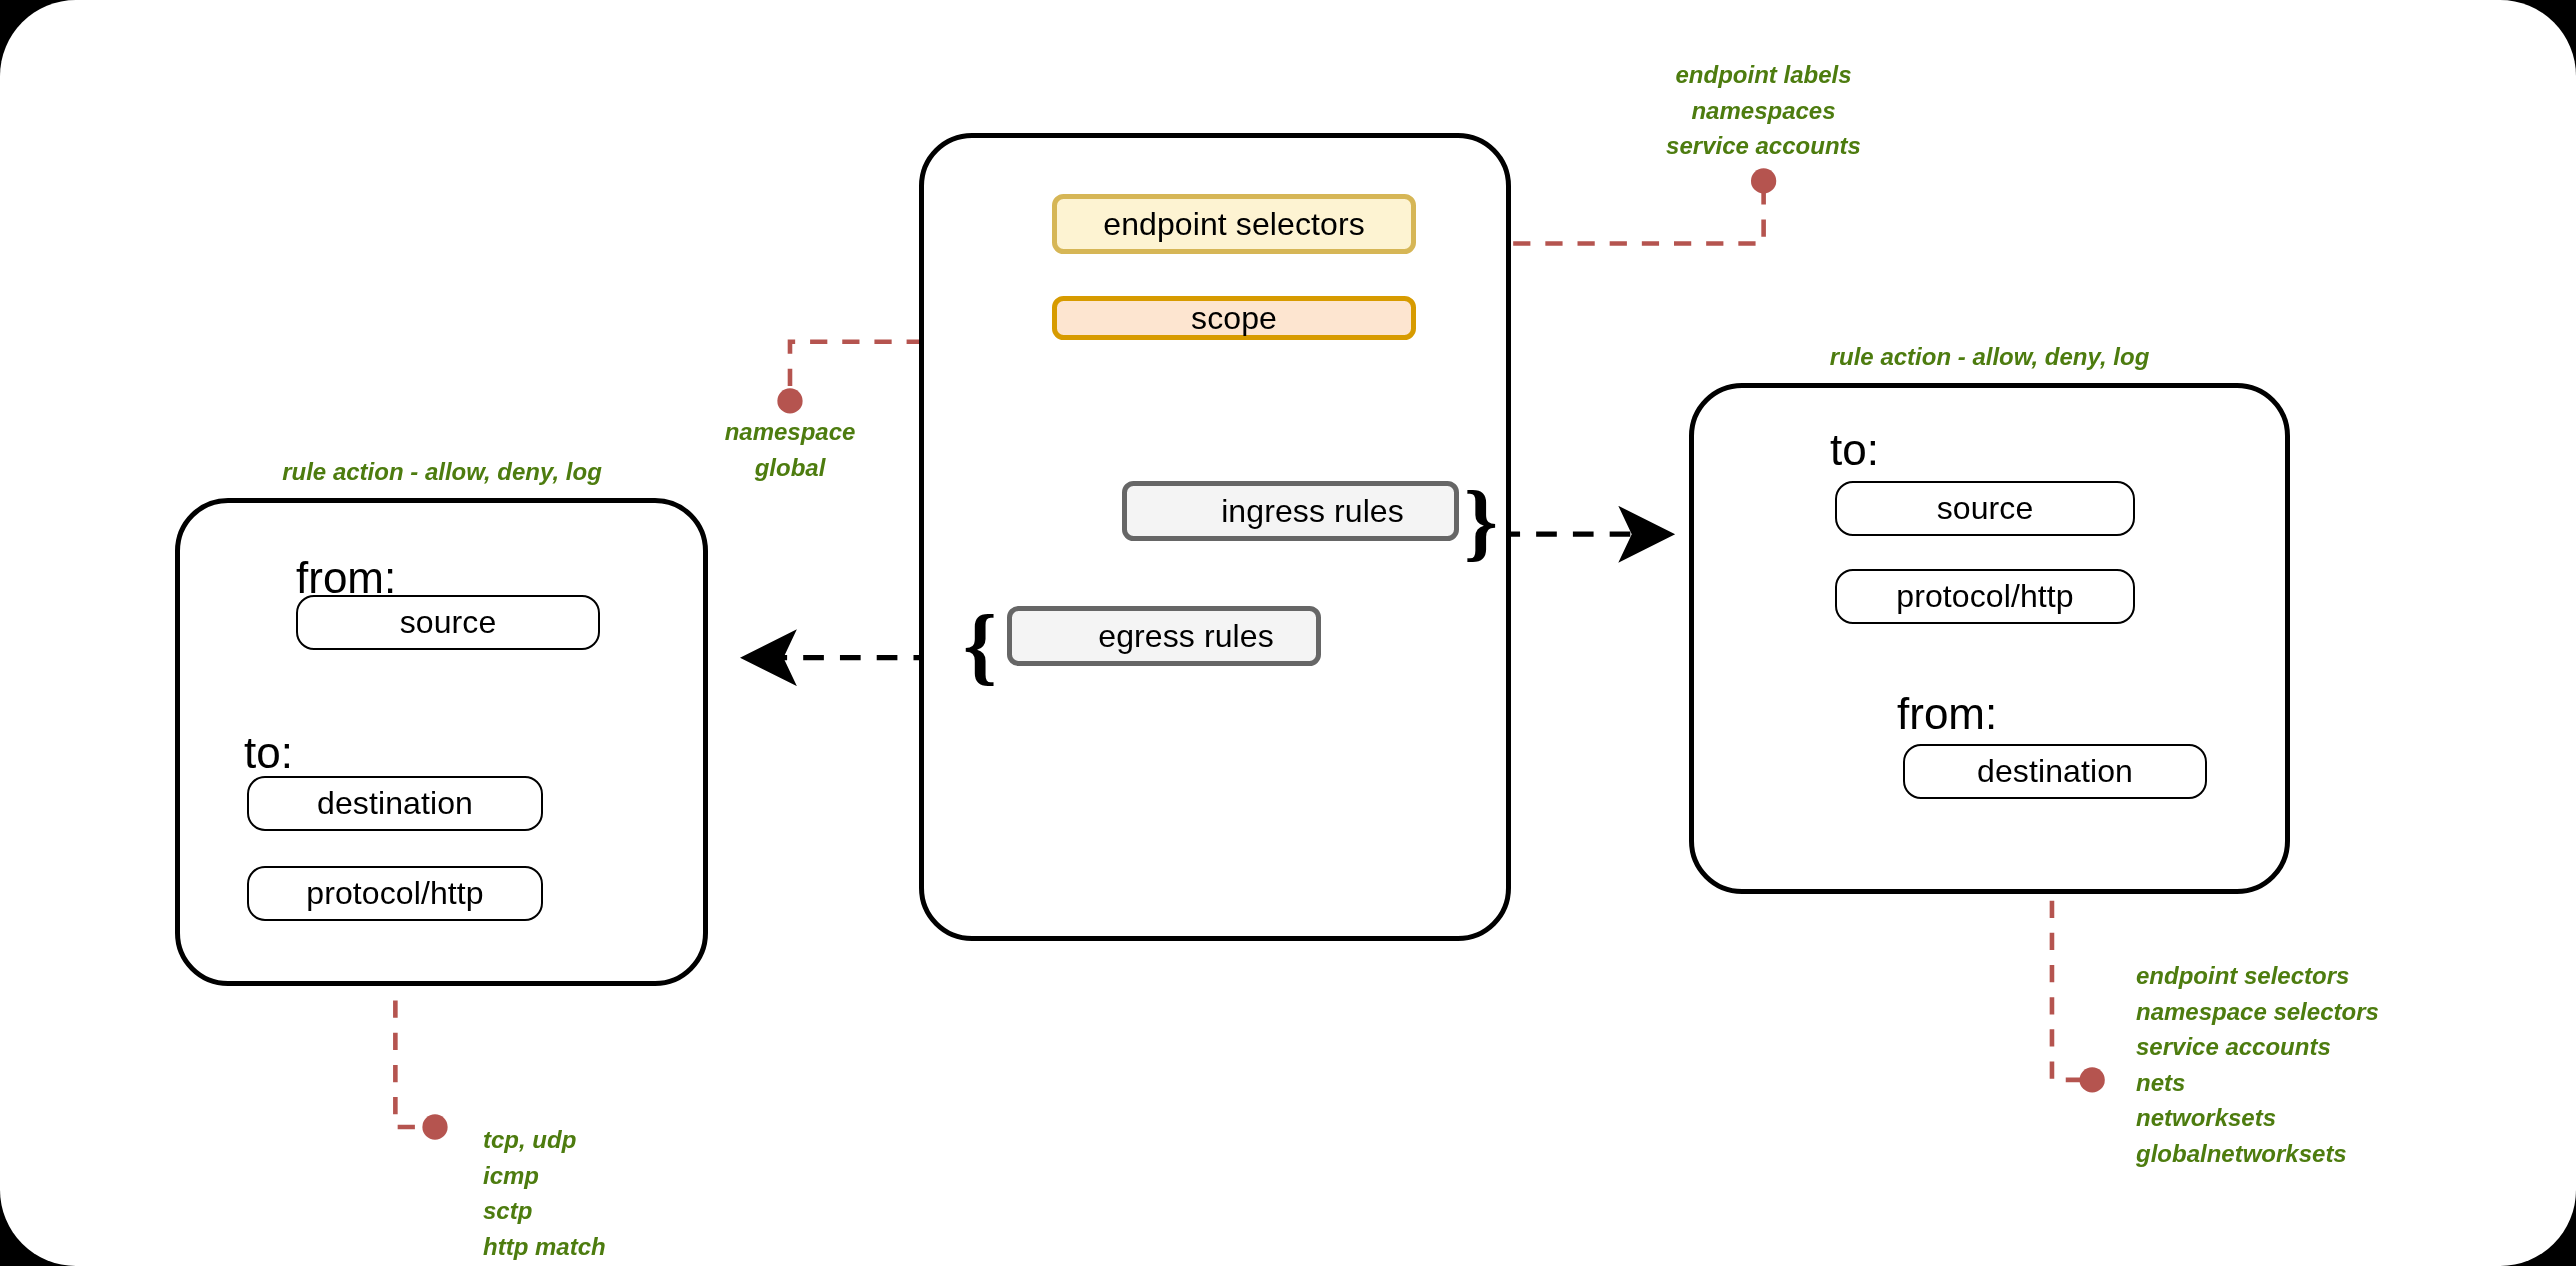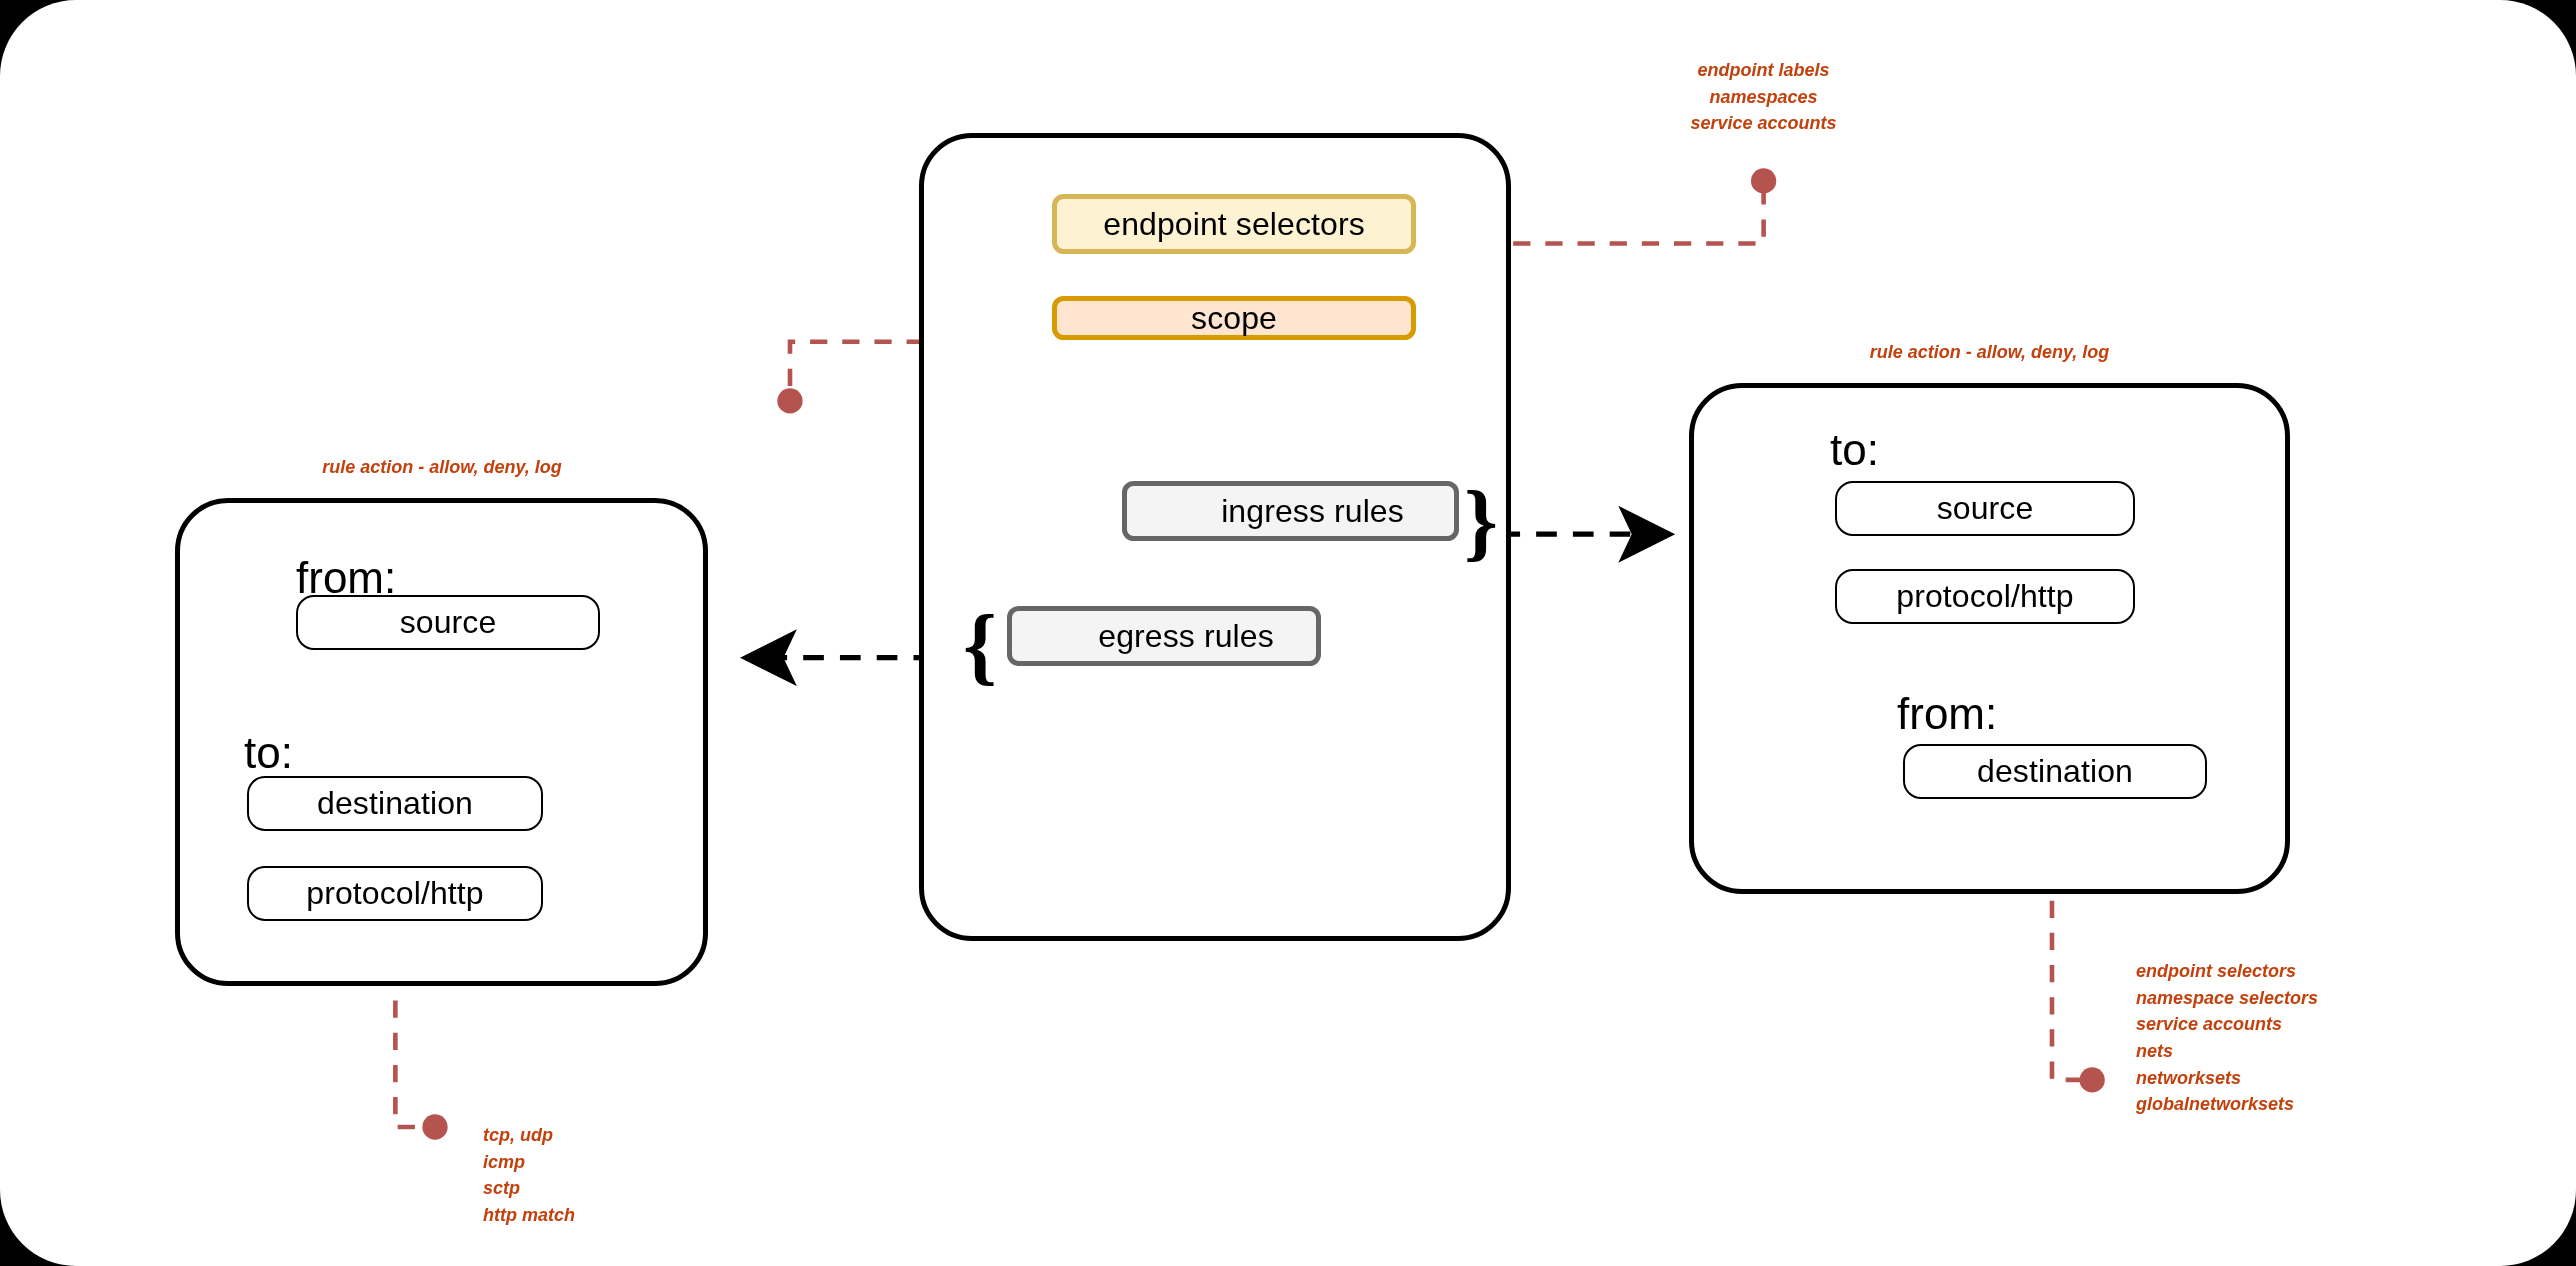--- a/index.html
+++ b/index.html
@@ -73,22 +73,22 @@
   .label {
     position: absolute;
     font-size: 44px;
     color: #000000;
     white-space: nowrap;
   }
 
   
   .annot {
     position: absolute;
-    color: #c2410c;
-    font-size: 18px;
+    color: #4d7c0f;
+    font-size: 24px;
     font-weight: bold;
     font-style: italic;
     line-height: 1.48;
     white-space: pre;
   }
   .annot.center { text-align: center; }
   .annot.left   { text-align: left; }
 
   
   .brace {
@@ -196,20 +196,22 @@
     <div class="box" style="left:1835px; top:569px; width:300px; height:55px;">protocol/http</div>
 
     <div class="label" style="left:1897px; top:689px;">from:</div>
 
     <div class="box" style="left:1903px; top:744px; width:304px; height:55px;">destination</div>
 
     <div class="annot center" style="left:1597px; top:57px; width:333px;">endpoint labels
 namespaces
 service accounts</div>
 
+    <div class="annot center" style="left:681px; top:414px; width:218px;">namespace
+global</div>
 
     <div class="annot left" style="left:483px; top:1122px; width:299px;">tcp, udp
 icmp
 sctp
 http match</div>
 
     <div class="annot left" style="left:2136px; top:958px; width:368px;">endpoint selectors
 namespace selectors
 service accounts
 nets

